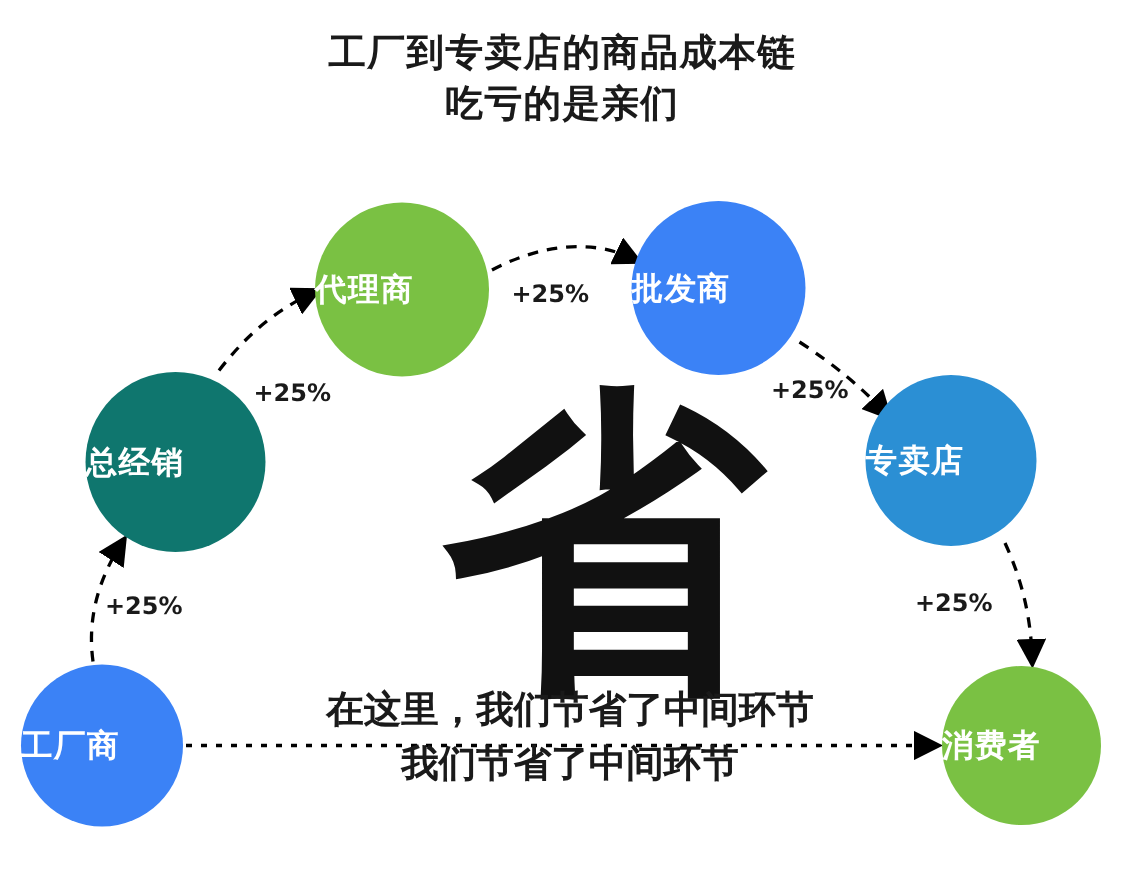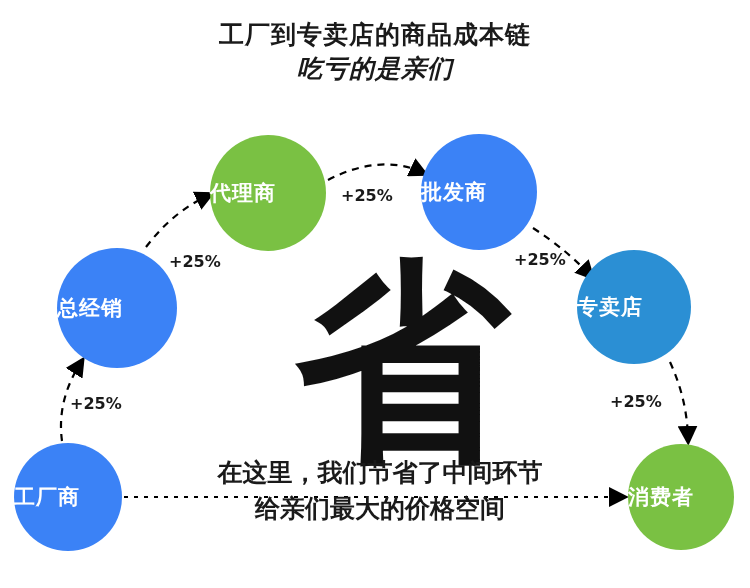--- a/index.html
+++ b/index.html
@@ -14,21 +14,21 @@
 
   .title{
     position:absolute;left:0;right:0;top:18px;
     text-align:center;
     color:#1a1a1a;
     font-weight:bold;
     font-size:25px;
     line-height:34px;
     letter-spacing:1px;
   }
-  .title .l2{display:block;font-style:italic;}
+  .title .l2{display:block;}
 
   .node{
     position:absolute;
     border-radius:50%;
     display:flex;align-items:center;justify-content:flex-start;
     color:#ffffff;
     font-weight:bold;
     font-size:21px;
     letter-spacing:1px;
     box-sizing:border-box;
@@ -92,21 +92,21 @@
 
     <path d="M670,362 C681,386 687,410 688,437" fill="none" stroke="#000" stroke-width="2.2" stroke-dasharray="7,6" marker-end="url(#ah)"></path>
 
     <path d="M124,497 L620,497" fill="none" stroke="#000" stroke-width="2.2" stroke-dasharray="4,6" marker-end="url(#ah)"></path>
   </svg>
 
   <div class="node" style="left:14px;top:443px;width:108px;height:108px;background:#3b82f6;">
     <span>工厂商</span>
   </div>
 
-  <div class="node" style="left:57px;top:248px;width:120px;height:120px;background:#3b82f6;">
+  <div class="node" style="left:57px;top:248px;width:120px;height:120px;background:#0f766e;">
     <span>总经销</span>
   </div>
 
   <div class="node" style="left:210px;top:135px;width:116px;height:116px;background:#7AC143;">
     <span>代理商</span>
   </div>
 
   <div class="node" style="left:421px;top:134px;width:116px;height:116px;background:#3b82f6;">
     <span>批发商</span>
   </div>
@@ -122,16 +122,16 @@
   <div class="pct" style="left:70px;top:394px;">+25%</div>
   <div class="pct" style="left:169px;top:252px;">+25%</div>
   <div class="pct" style="left:341px;top:186px;">+25%</div>
   <div class="pct" style="left:514px;top:250px;">+25%</div>
   <div class="pct" style="left:610px;top:392px;">+25%</div>
 
   <div class="center-char">省</div>
 
   <div class="bottom-text">
     <div>在这里，我们节省了中间环节</div>
-    <div>给亲们最大的价格空间</div>
+    <div>我们节省了中间环节</div>
   </div>
 
 </div>
 
 </body></html>

